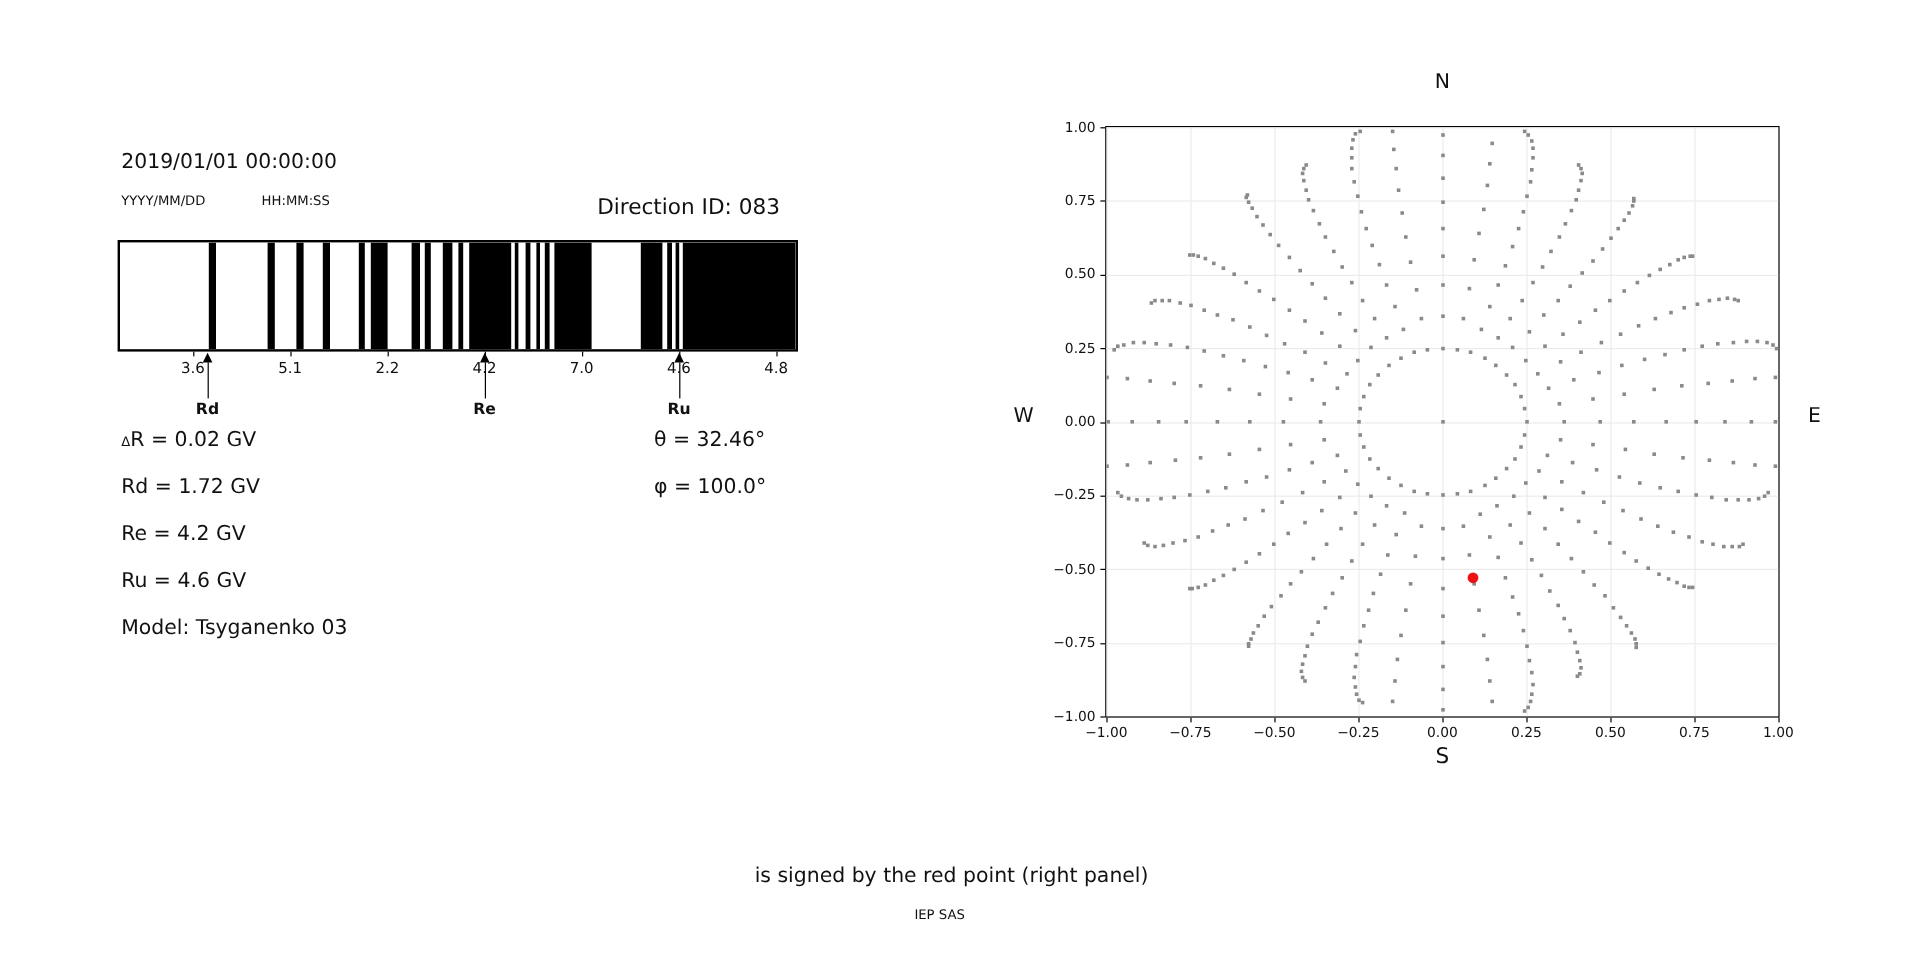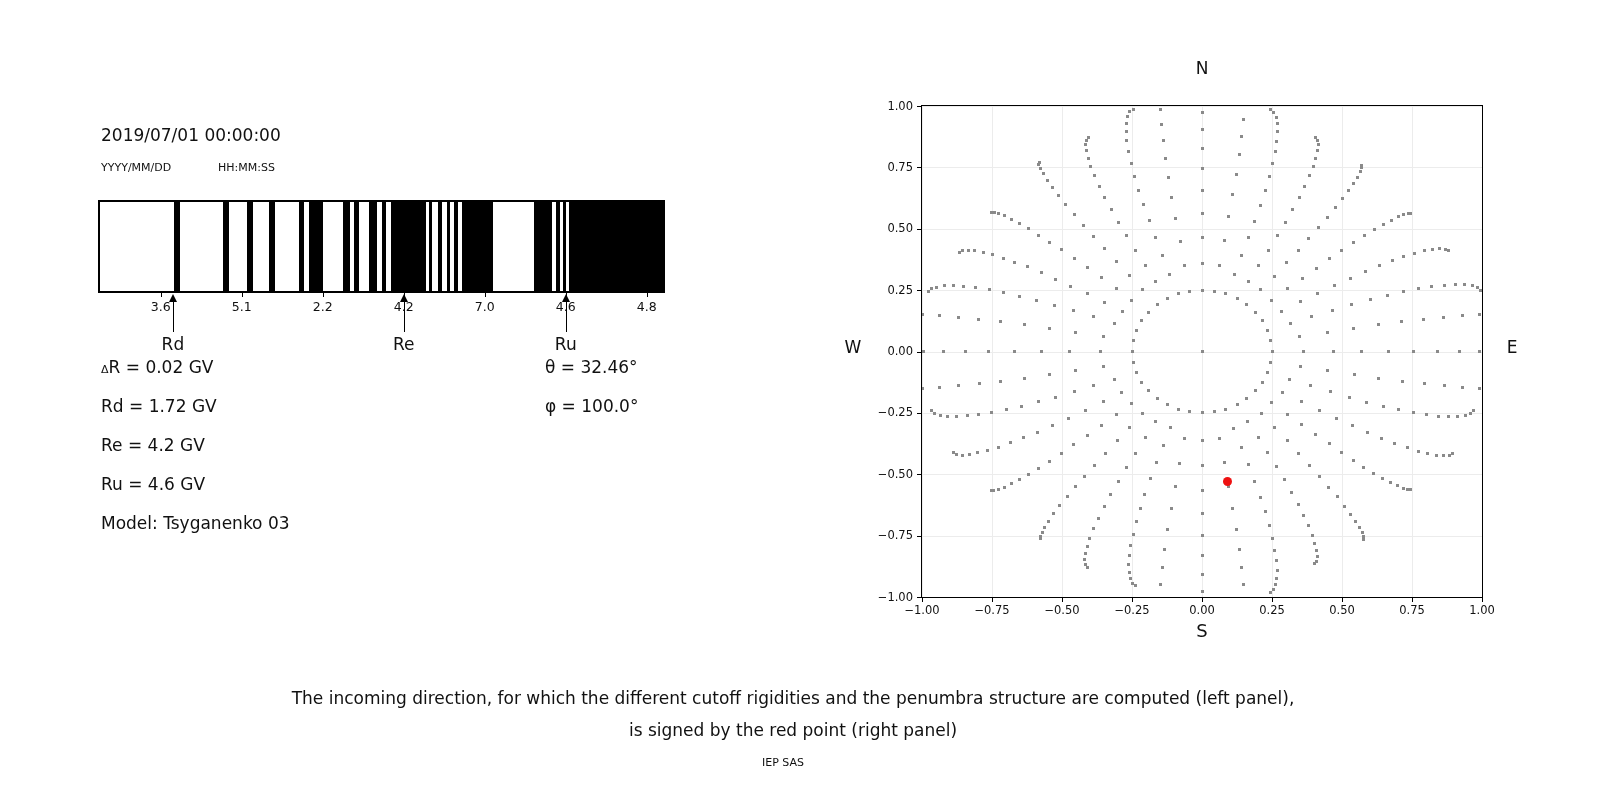--- a/index.html
+++ b/index.html
@@ -9,21 +9,21 @@
   .txt{white-space:nowrap;}
   
   #penumbra-box{left:98px;top:200px;width:567px;height:93px;border:2px solid #000;
                 box-sizing:border-box;background:#fff;overflow:hidden;}
   .pbar{position:absolute;top:0;bottom:0;background:#000;}
   .ptick{width:1px;height:4px;background:#000;top:293px;}
   .ptick-label{font-size:12.5px;top:299px;transform:translateX(-50%);}
   .marker-shaft{width:1.5px;background:#000;top:302px;height:30px;}
   .marker-head{width:0;height:0;border-left:4px solid transparent;border-right:4px solid transparent;
                border-bottom:8px solid #000;top:294px;}
-  .marker-label{font-size:17px;top:334px;transform:translateX(-50%);}
+  .marker-label{font-size:13px;top:334px;transform:translateX(-50%);font-weight:bold;}
   .info-line{left:101px;font-size:17px;}
   .angle-line{left:545px;font-size:17px;}
   .delta{font-size:11px;}
   
   #dir-plot{left:921px;top:105px;width:562px;height:493px;border:1px solid #000;
             box-sizing:border-box;background:#fff;overflow:hidden;}
   .gridv{position:absolute;top:0;bottom:0;width:1px;background:#ececec;}
   .gridh{position:absolute;left:0;right:0;height:1px;background:#ececec;}
   .dot{position:absolute;width:3px;height:3px;background:#8a8a8a;}
   #red-point{position:absolute;width:9px;height:9px;border-radius:50%;}
@@ -34,23 +34,24 @@
   .compass{font-size:17px;}
   
   .caption{left:0;width:1586px;text-align:center;font-size:17px;}
   .credit{left:0;width:1566px;text-align:center;font-size:11px;}
 </style>
 </head>
 <body>
 
 <div id="stage">
 
-  <div class="abs txt" style="left:101px;top:125px;font-size:17px;">2019/07/01 00:00:00</div>
+  <div class="abs txt" style="left:101px;top:125px;font-size:17px;">2019/01/01 00:00:00</div>
   <div class="abs txt" style="left:101px;top:161px;font-size:11px;">YYYY/MM/DD</div>
   <div class="abs txt" style="left:218px;top:161px;font-size:11px;">HH:MM:SS</div>
+  <div class="abs txt" style="left:350px;top:162px;width:300px;text-align:right;font-size:18px;">Direction ID: 083</div>
 
   <div id="penumbra-box" class="abs">
       <div class="pbar" style="left: 73.7px; width: 6.5px; background: rgb(0, 0, 0);"></div>
       <div class="pbar" style="left: 122.7px; width: 6.1px; background: rgb(0, 0, 0);"></div>
       <div class="pbar" style="left: 146.6px; width: 6.1px; background: rgb(0, 0, 0);"></div>
       <div class="pbar" style="left: 168.5px; width: 6.1px; background: rgb(0, 0, 0);"></div>
       <div class="pbar" style="left: 199.3px; width: 4.5px; background: rgb(0, 0, 0);"></div>
       <div class="pbar" style="left: 209.4px; width: 13.4px; background: rgb(0, 0, 0);"></div>
       <div class="pbar" style="left: 243px; width: 6.5px; background: rgb(0, 0, 0);"></div>
       <div class="pbar" style="left: 254px; width: 4.5px; background: rgb(0, 0, 0);"></div>
@@ -600,21 +601,20 @@
       <div class="dot" style="left: 238.141px; top: 17.051px;"></div>
       <div class="dot" style="left: 237.025px; top: 2.40641px;"></div>
       <div class="" id="red-point" style="background: rgb(238, 17, 17); left: 300.7px; top: 371.1px;"></div>
     </div>
   <div id="dir-axes"></div>
   <div class="abs txt compass" style="left:1202px;top:58px;transform:translateX(-50%);">N</div>
   <div class="abs txt compass" style="left:1202px;top:620px;transform:translateX(-50%);font-size:18px;">S</div>
   <div class="abs txt compass" style="left:853px;top:347px;transform:translate(-50%,-50%);">W</div>
   <div class="abs txt compass" style="left:1512px;top:347px;transform:translate(-50%,-50%);">E</div>
 
-  <div class="abs caption" style="top:688px;">The incoming direction, for which the different cutoff rigidities and the penumbra structure are computed (left panel),</div>
   <div class="abs caption" style="top:720px;">is signed by the red point (right panel)</div>
   <div class="abs credit" style="top:756px;">IEP SAS</div>
 
 <div class="abs ptick" style="left: 160.755px;"></div>
     <div class="abs txt ptick-label" style="left: 160.755px;">3.6</div>
     <div class="abs ptick" style="left: 241.763px;"></div>
     <div class="abs txt ptick-label" style="left: 241.763px;">5.1</div>
     <div class="abs ptick" style="left: 322.77px;"></div>
     <div class="abs txt ptick-label" style="left: 322.77px;">2.2</div>
     <div class="abs ptick" style="left: 403.777px;"></div>

